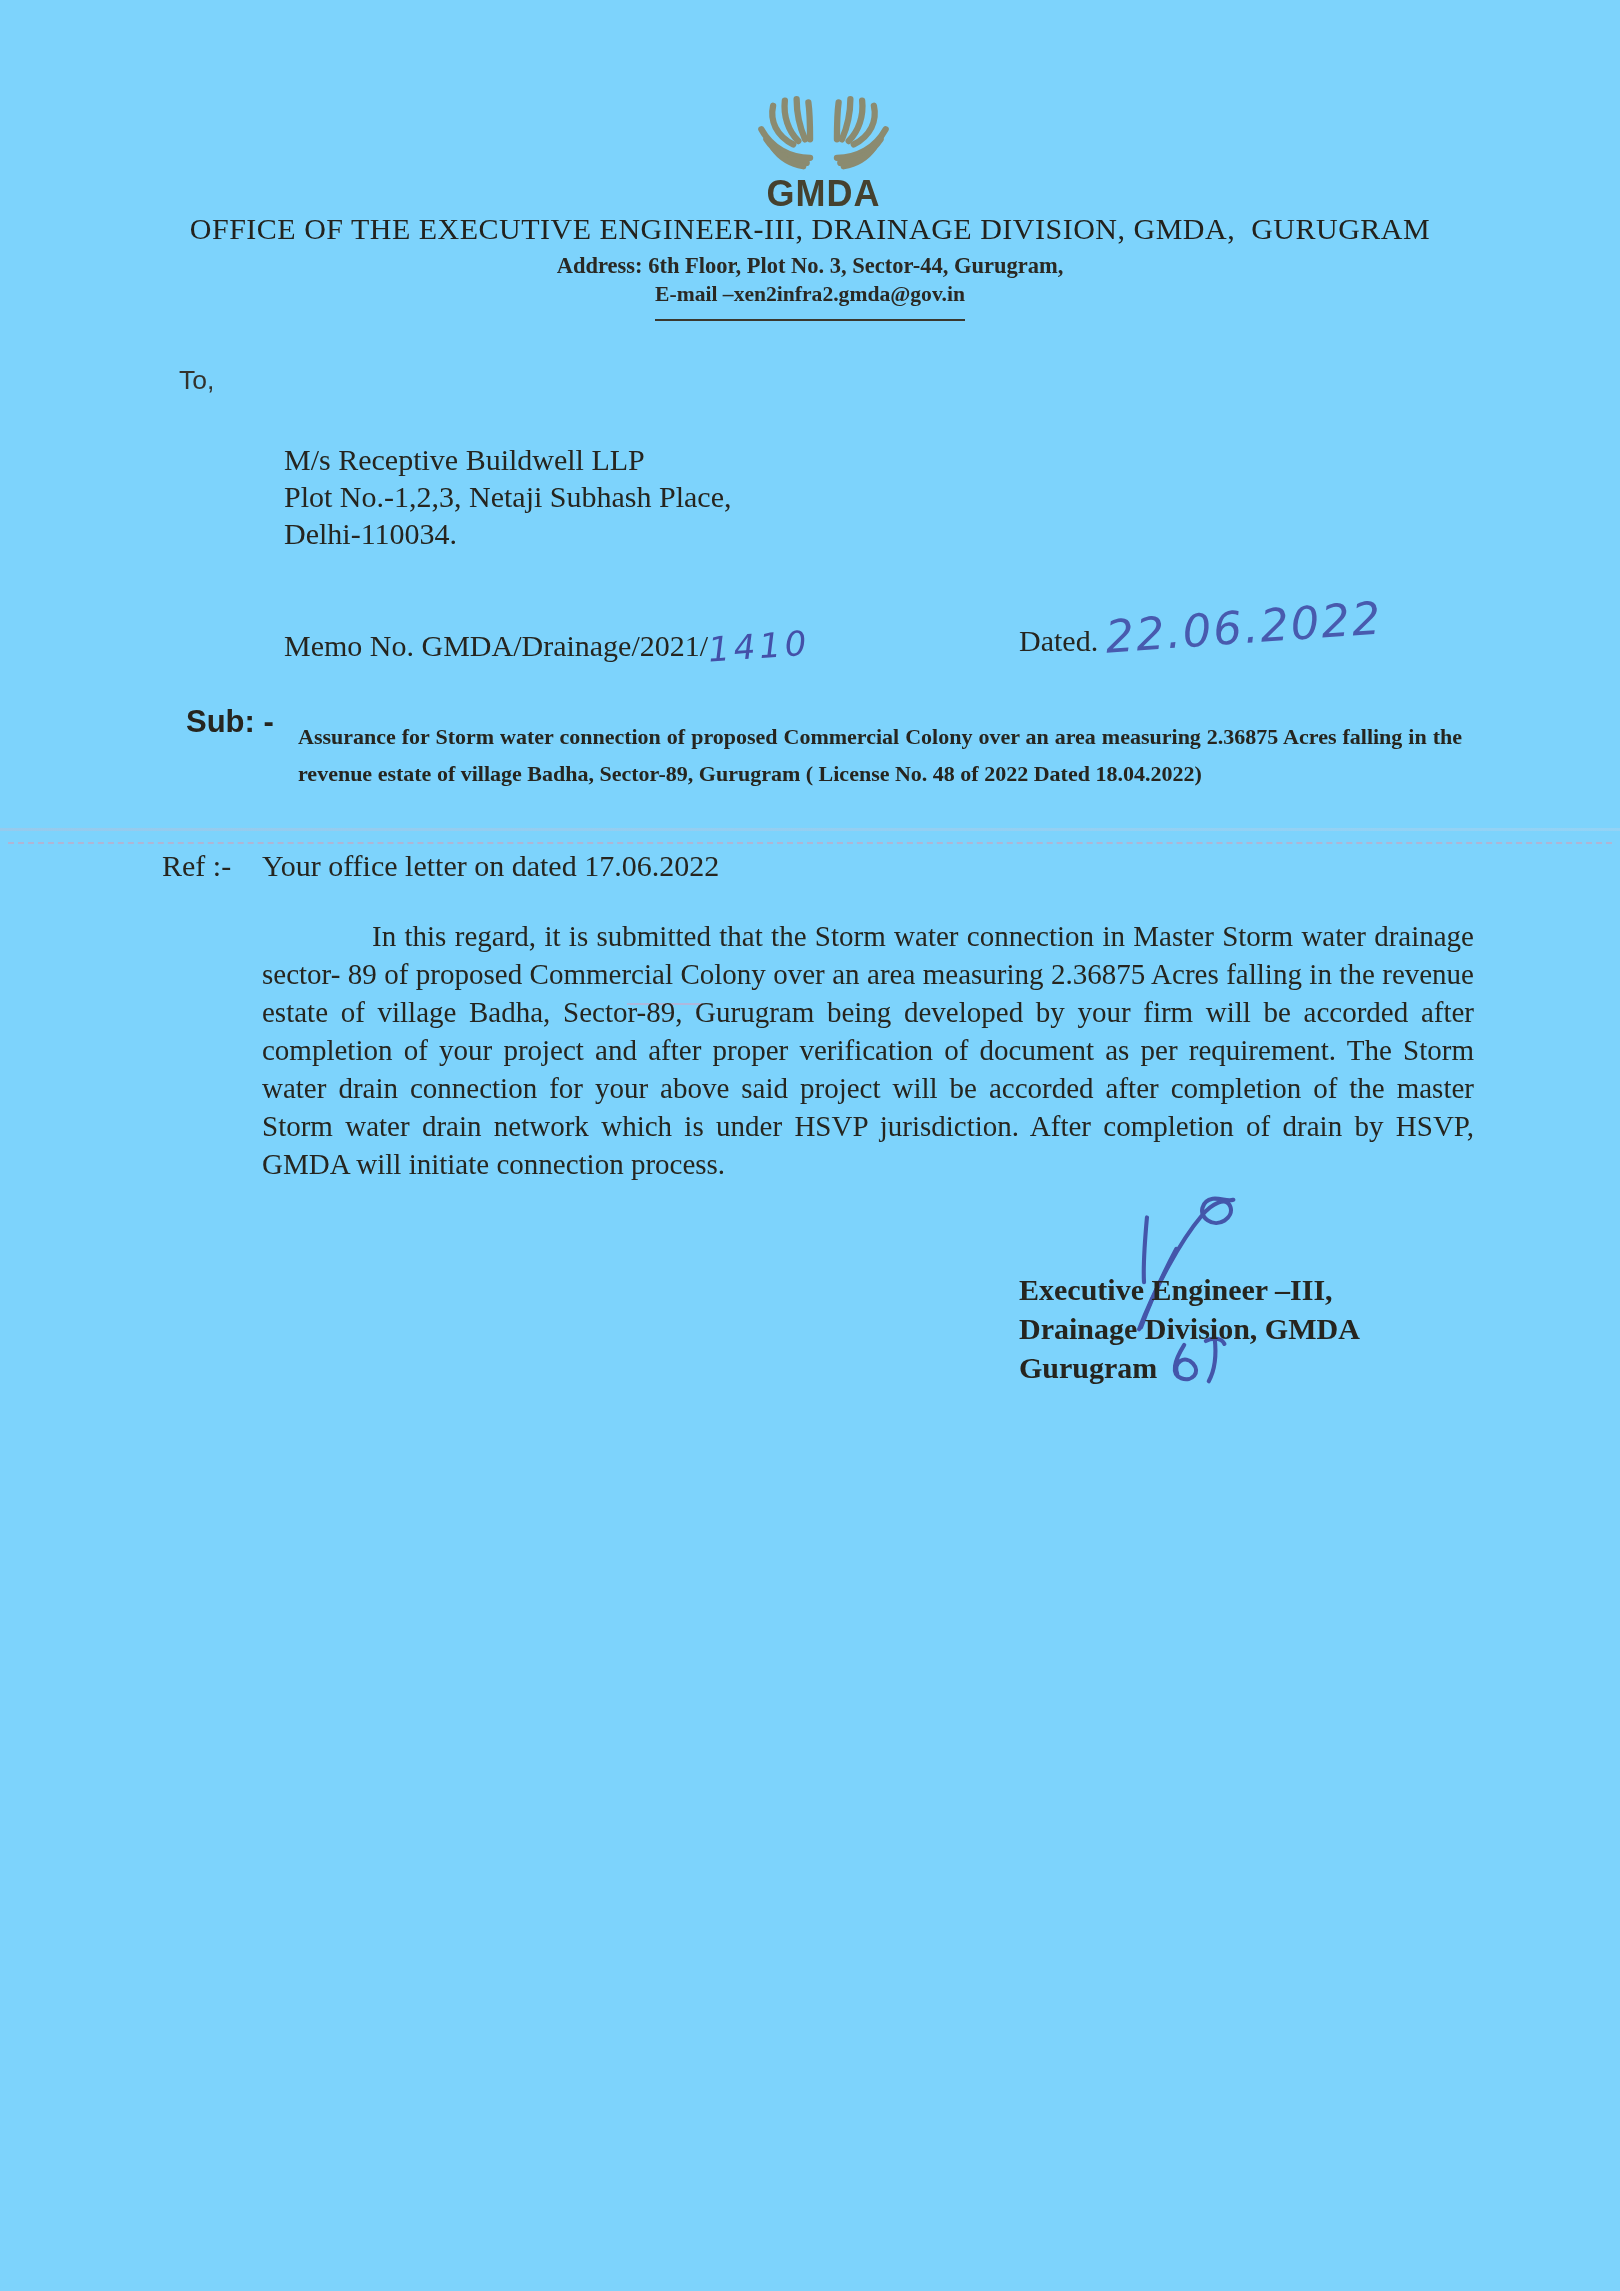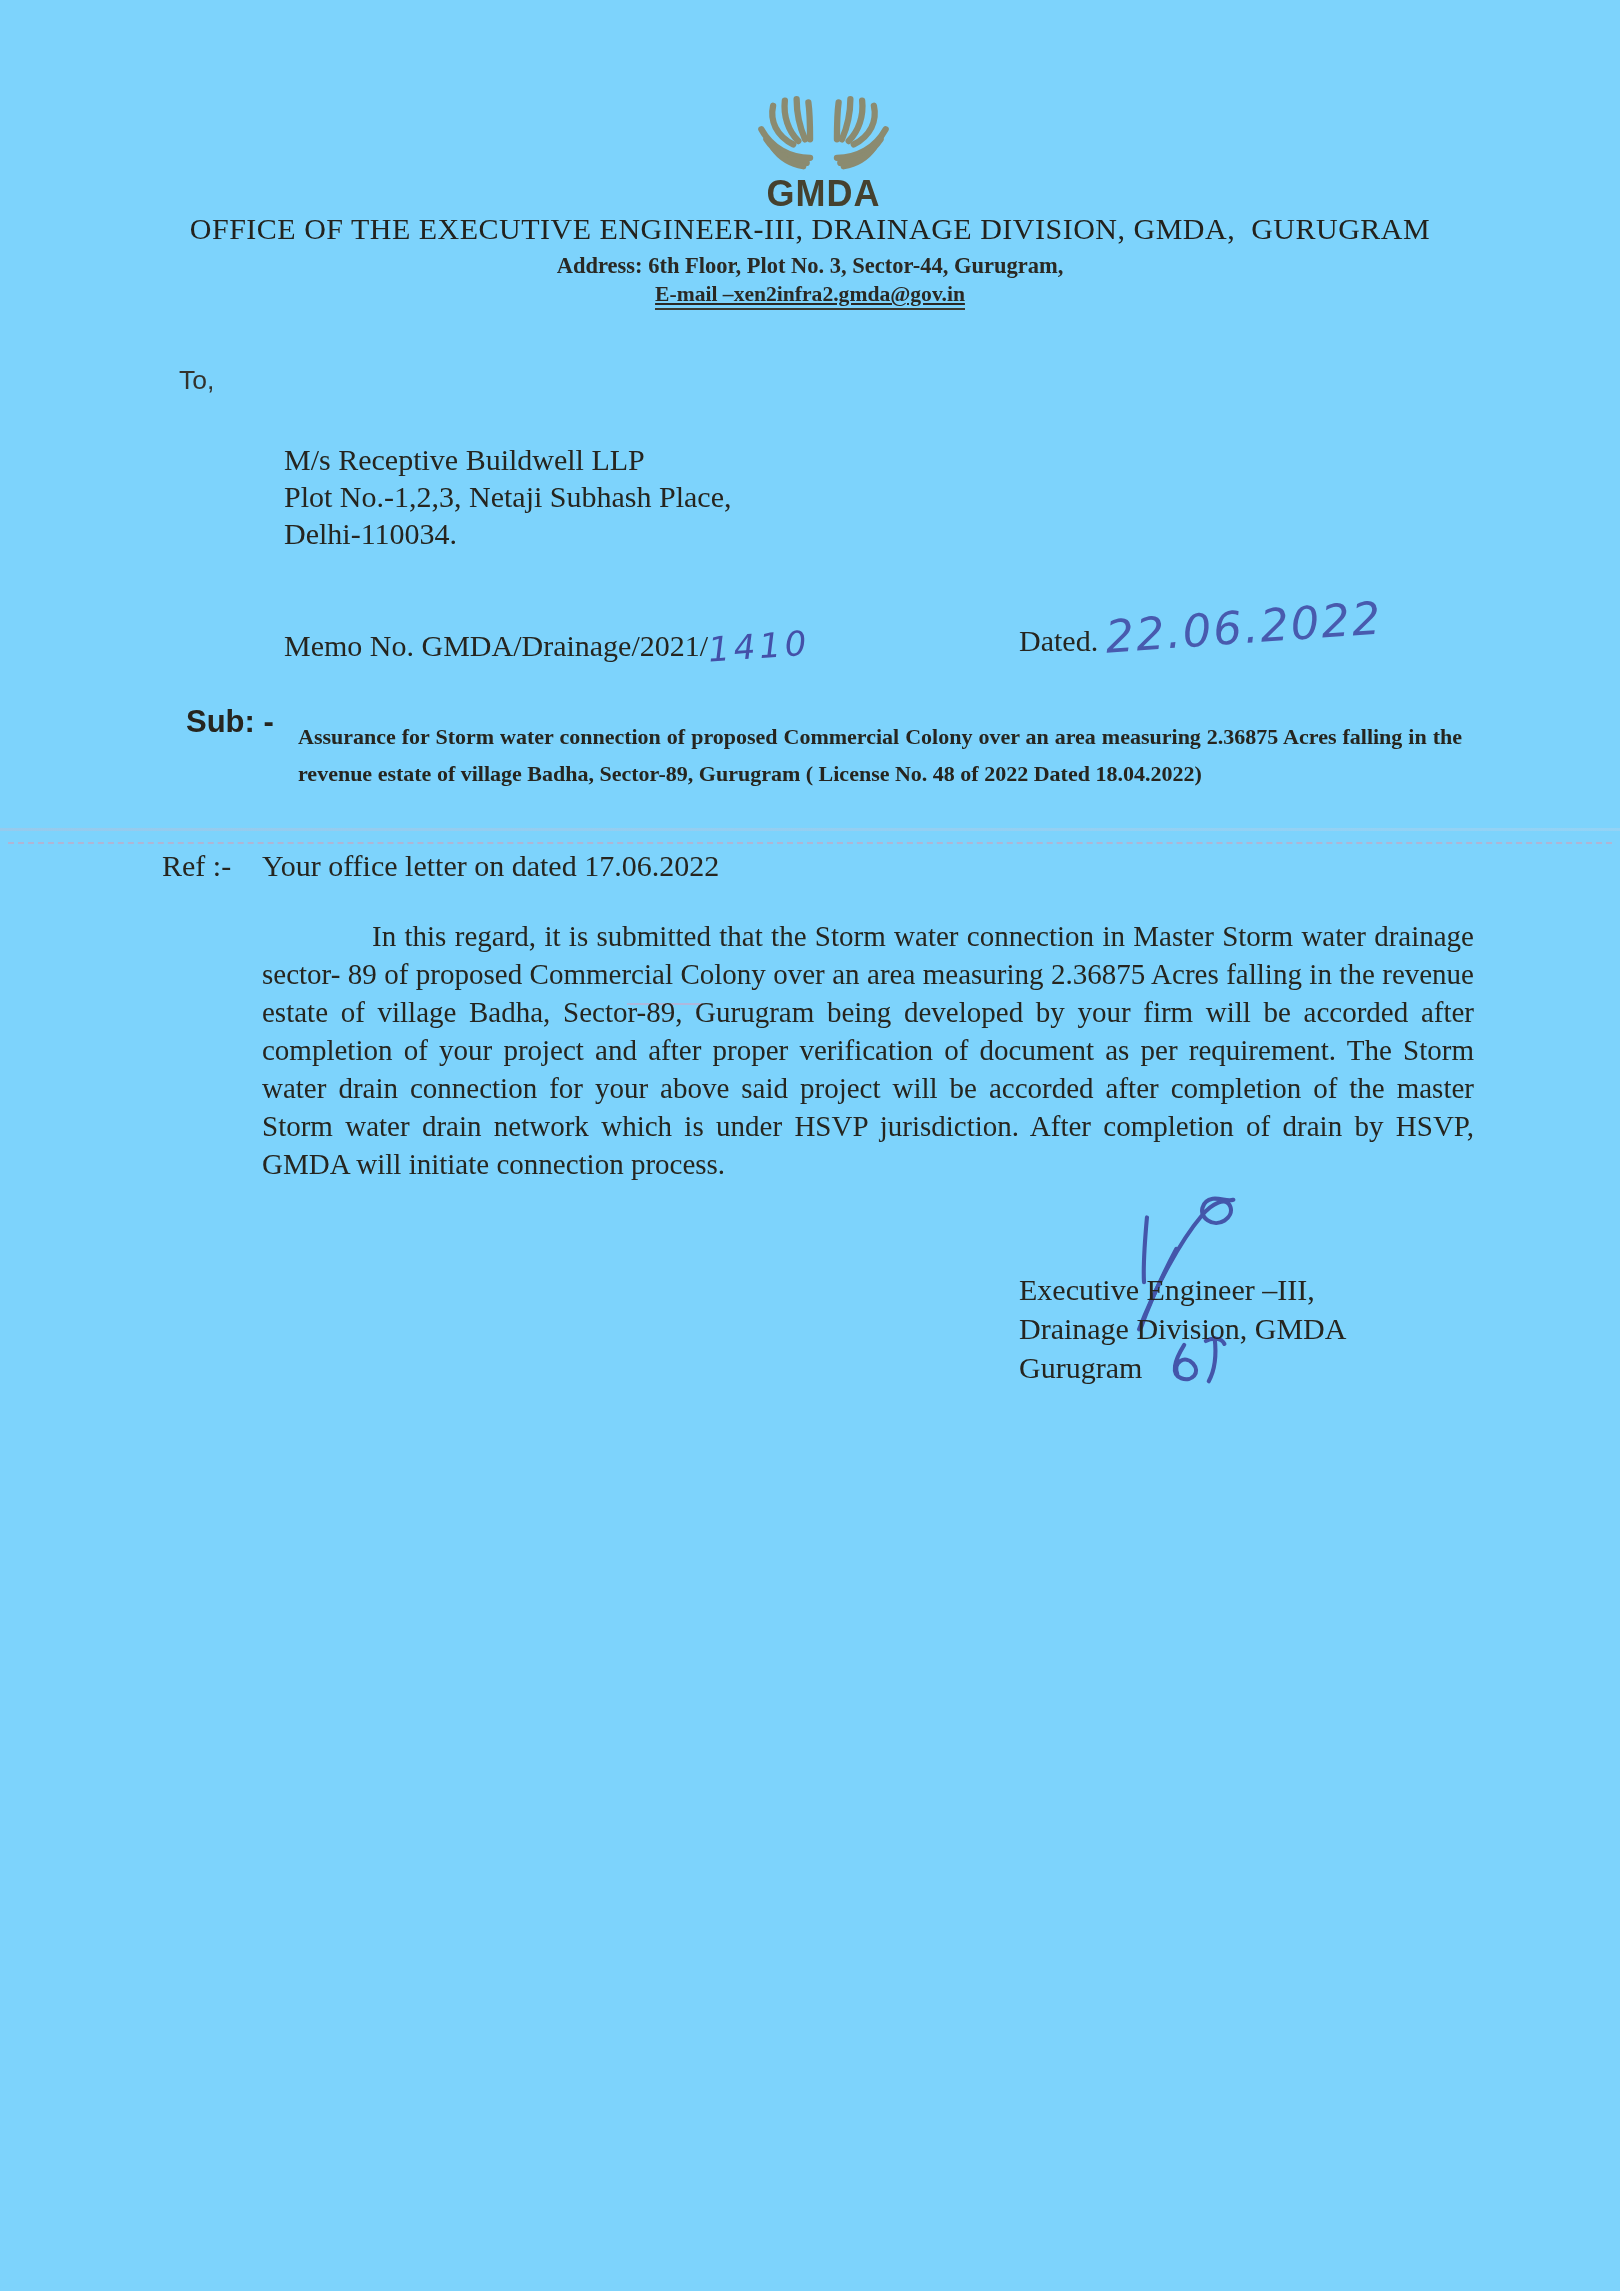--- a/index.html
+++ b/index.html
@@ -28,21 +28,21 @@
     white-space:pre;color:#23221d;
   }
   .address-line{
     left:0;top:253px;width:1620px;
     text-align:center;font-size:22.5px;font-weight:700;color:#2a2924;
   }
   .email-line{
     left:0;top:282px;width:1620px;
     text-align:center;font-size:21.6px;font-weight:700;color:#2a2924;
   }
-  .email-line span{border-bottom:2px solid #3a382f;padding-bottom:2px;text-decoration:underline;}
+  .email-line span{border-bottom:2px solid #3a382f;padding-bottom:13px;}
 
   .salutation{
     left:179px;top:365px;
     font-family:"Liberation Sans", sans-serif;
     font-size:26.5px;color:#33322c;
   }
 
   .recipient{left:284px;top:441px;font-size:30px;line-height:37px;}
 
   .memo-row{left:284px;top:624px;font-size:30px;white-space:nowrap;}
@@ -83,21 +83,21 @@
   .ref-text{left:262px;top:849px;font-size:30px;}
 
   .body-par{
     left:258px;top:913px;width:1212px;margin:4px;
     font-size:29px;line-height:38px;
     text-align:justify;text-indent:110px;
     color:#26251f;
   }
 
   .sig-svg{left:1088px;top:1188px;width:216px;height:206px;}
-  .sig-block{left:1019px;top:1270px;font-size:30px;font-weight:400;line-height:39px;color:#26251f;}
+  .sig-block{left:1019px;top:1270px;font-size:30px;font-weight:700;line-height:39px;color:#26251f;}
 </style>
 </head>
 <body>
 
 <div class="page">
 
   <svg class="abs logo-hands" viewBox="0 0 160 100" xmlns="http://www.w3.org/2000/svg">
     <g stroke="#8d8565" stroke-width="7.5" stroke-linecap="round" fill="none" opacity="0.92">
       <g>
         <path d="M20,14 C16,32 24,50 44,60"></path>

